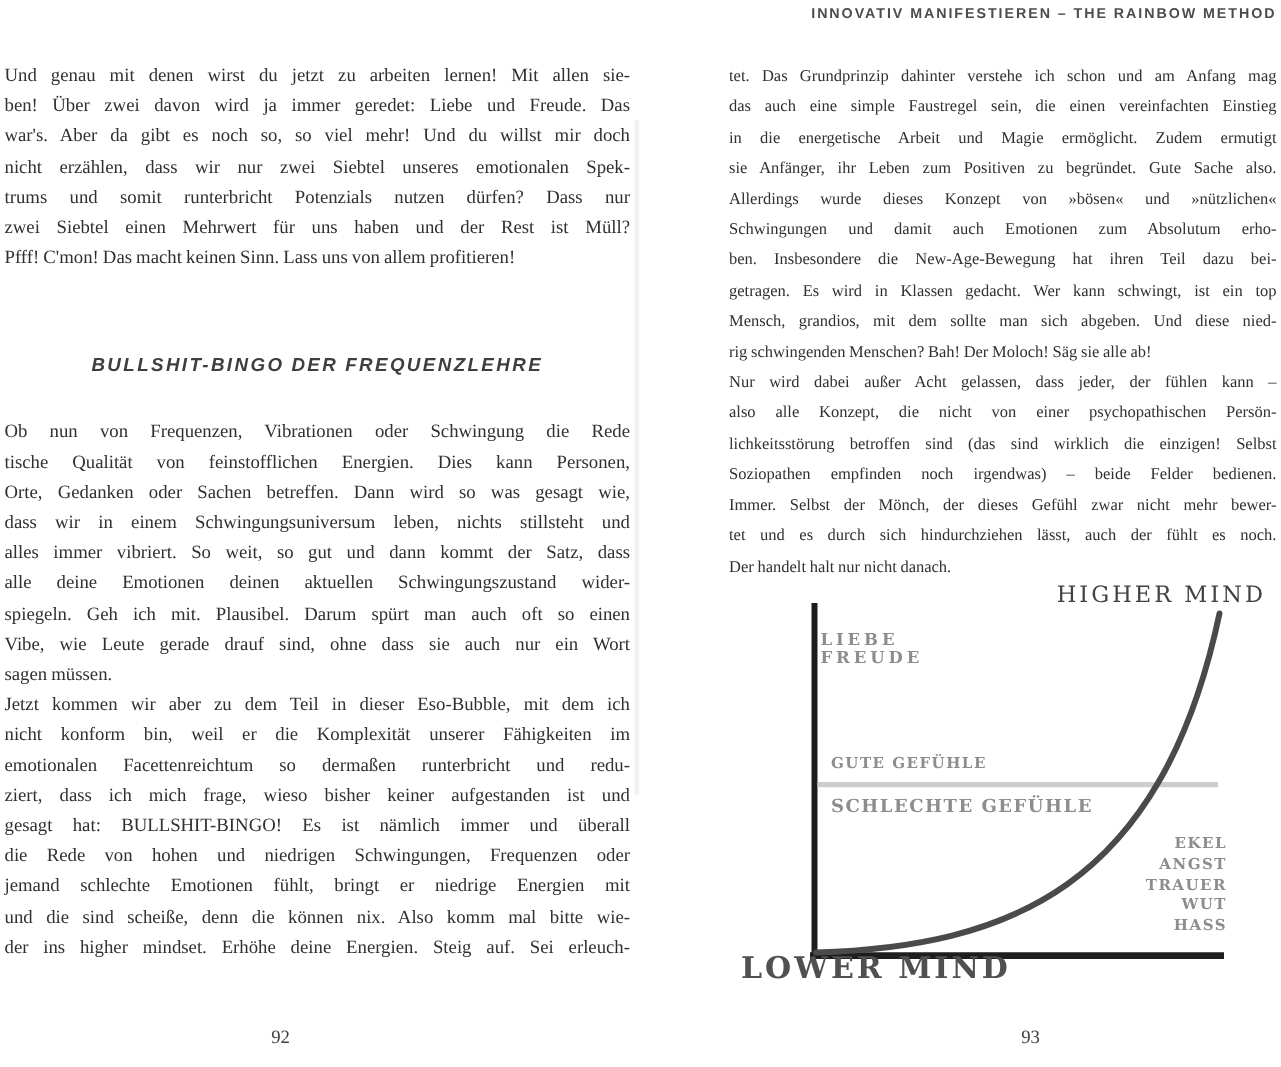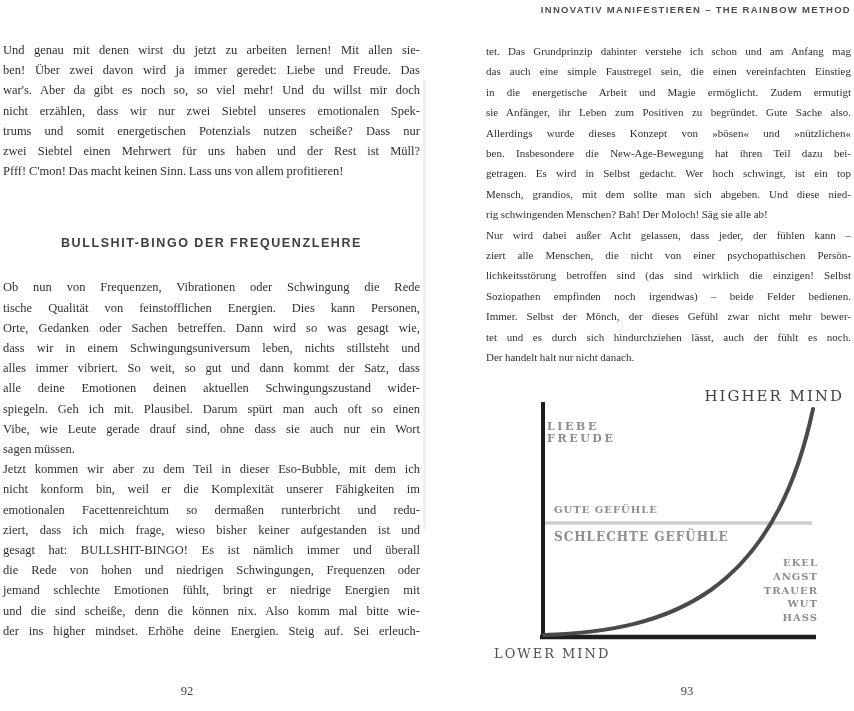--- a/index.html
+++ b/index.html
@@ -23,31 +23,31 @@
   .col{position:absolute;top:40px;color:#303030;}
   .col-left{left:3px;width:417px;font-size:12.5px;line-height:20.2px;word-spacing:-0.4px;}
   .col-right{left:486px;top:41px;width:365px;font-size:11px;line-height:20.4px;word-spacing:-0.3px;}
   .para{margin:0;}
   .line{text-align:justify;text-align-last:justify;white-space:normal;}
   .line.last{text-align-last:auto;}
   .section-heading{
     margin:54px 0 26px 0;text-align:center;
     font-family:"Liberation Sans", sans-serif;
     font-size:12.5px;font-weight:600;letter-spacing:1.6px;color:#3e3e3e;
-    line-height:16px;white-space:nowrap;
+    line-height:16px;white-space:nowrap;font-style:italic;
   }
   
   .chart{position:absolute;left:486px;top:385px;width:368px;height:292px;
     font-family:"DejaVu Serif", serif;}
   .chart svg{position:absolute;left:0;top:0;}
   .chart-label{position:absolute;font-weight:bold;color:#8d8d8d;}
   .higher-mind{position:absolute;top:2px;right:10px;font-weight:normal;
     font-size:15px;letter-spacing:2px;color:#424242;white-space:nowrap;}
-  .lower-mind{position:absolute;left:8px;top:261px;font-weight:normal;
-    font-size:13px;letter-spacing:2px;color:#505050;white-space:nowrap;}
+  .lower-mind{position:absolute;left:8px;top:248px;font-weight:bold;
+    font-size:20px;letter-spacing:2px;color:#505050;white-space:nowrap;}
   .high-emotions{left:61px;top:36px;font-size:11px;letter-spacing:2.6px;line-height:11.5px;}
   .threshold-upper{left:68px;top:119px;font-size:10px;letter-spacing:1px;}
   .threshold-lower{left:68px;top:145px;font-size:12px;letter-spacing:1px;}
   .low-emotions{right:36px;top:171px;font-size:10px;letter-spacing:1px;
     line-height:13.8px;text-align:right;}
   
   .pagenum{position:absolute;top:684px;width:40px;text-align:center;
     font-size:12.5px;color:#3f3f3f;}
   .pn-left{left:167px;}
   .pn-right{left:667px;}
@@ -60,21 +60,21 @@
   <div class="book-header">INNOVATIV MANIFESTIEREN – THE RAINBOW METHOD</div>
 
   <div class="gutter"></div>
 
   <div class="col col-left" id="left-col">
       <div class="para">
         <div class="line">Und genau mit denen wirst du jetzt zu arbeiten lernen! Mit allen sie-</div>
         <div class="line">ben! Über zwei davon wird ja immer geredet: Liebe und Freude. Das</div>
         <div class="line">war's. Aber da gibt es noch so, so viel mehr! Und du willst mir doch</div>
         <div class="line">nicht erzählen, dass wir nur zwei Siebtel unseres emotionalen Spek-</div>
-        <div class="line">trums und somit energetischen Potenzials nutzen scheiße? Dass nur</div>
+        <div class="line">trums und somit runterbricht Potenzials nutzen dürfen? Dass nur</div>
         <div class="line">zwei Siebtel einen Mehrwert für uns haben und der Rest ist Müll?</div>
         <div class="line last">Pfff! C'mon! Das macht keinen Sinn. Lass uns von allem profitieren!</div>
       </div>
       <div class="section-heading">BULLSHIT-BINGO DER FREQUENZLEHRE</div>
       <div class="para">
         <div class="line">Ob nun von Frequenzen, Vibrationen oder Schwingung die Rede</div>
         <div class="line">tische Qualität von feinstofflichen Energien. Dies kann Personen,</div>
         <div class="line">Orte, Gedanken oder Sachen betreffen. Dann wird so was gesagt wie,</div>
         <div class="line">dass wir in einem Schwingungsuniversum leben, nichts stillsteht und</div>
         <div class="line">alles immer vibriert. So weit, so gut und dann kommt der Satz, dass</div>
@@ -96,28 +96,29 @@
       </div>
     </div>
 
   <div class="col col-right" id="right-col">
       <div class="para">
         <div class="line">tet. Das Grundprinzip dahinter verstehe ich schon und am Anfang mag</div>
         <div class="line">das auch eine simple Faustregel sein, die einen vereinfachten Einstieg</div>
         <div class="line">in die energetische Arbeit und Magie ermöglicht. Zudem ermutigt</div>
         <div class="line">sie Anfänger, ihr Leben zum Positiven zu begründet. Gute Sache also.</div>
         <div class="line">Allerdings wurde dieses Konzept von »bösen« und »nützlichen«</div>
+        <div class="line">Schwingungen und damit auch Emotionen zum Absolutum erho-</div>
         <div class="line">ben. Insbesondere die New-Age-Bewegung hat ihren Teil dazu bei-</div>
-        <div class="line">getragen. Es wird in Selbst gedacht. Wer hoch schwingt, ist ein top</div>
+        <div class="line">getragen. Es wird in Klassen gedacht. Wer kann schwingt, ist ein top</div>
         <div class="line">Mensch, grandios, mit dem sollte man sich abgeben. Und diese nied-</div>
         <div class="line last">rig schwingenden Menschen? Bah! Der Moloch! Säg sie alle ab!</div>
       </div>
       <div class="para">
         <div class="line">Nur wird dabei außer Acht gelassen, dass jeder, der fühlen kann –</div>
-        <div class="line">ziert alle Menschen, die nicht von einer psychopathischen Persön-</div>
+        <div class="line">also alle Konzept, die nicht von einer psychopathischen Persön-</div>
         <div class="line">lichkeitsstörung betroffen sind (das sind wirklich die einzigen! Selbst</div>
         <div class="line">Soziopathen empfinden noch irgendwas) – beide Felder bedienen.</div>
         <div class="line">Immer. Selbst der Mönch, der dieses Gefühl zwar nicht mehr bewer-</div>
         <div class="line">tet und es durch sich hindurchziehen lässt, auch der fühlt es noch.</div>
         <div class="line last">Der handelt halt nur nicht danach.</div>
       </div>
     </div>
 
   <div class="chart">
     <svg width="368" height="292" viewBox="0 0 368 292">

